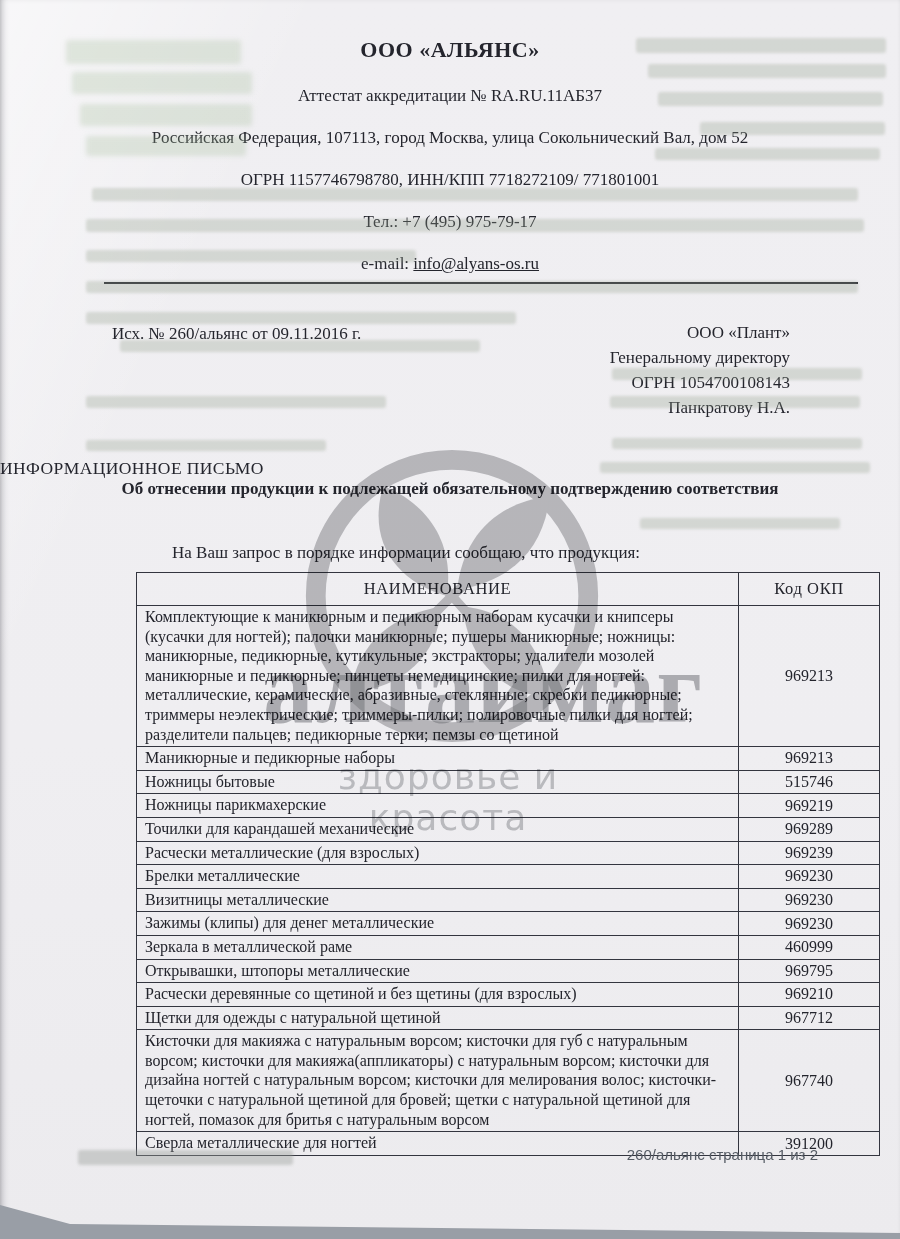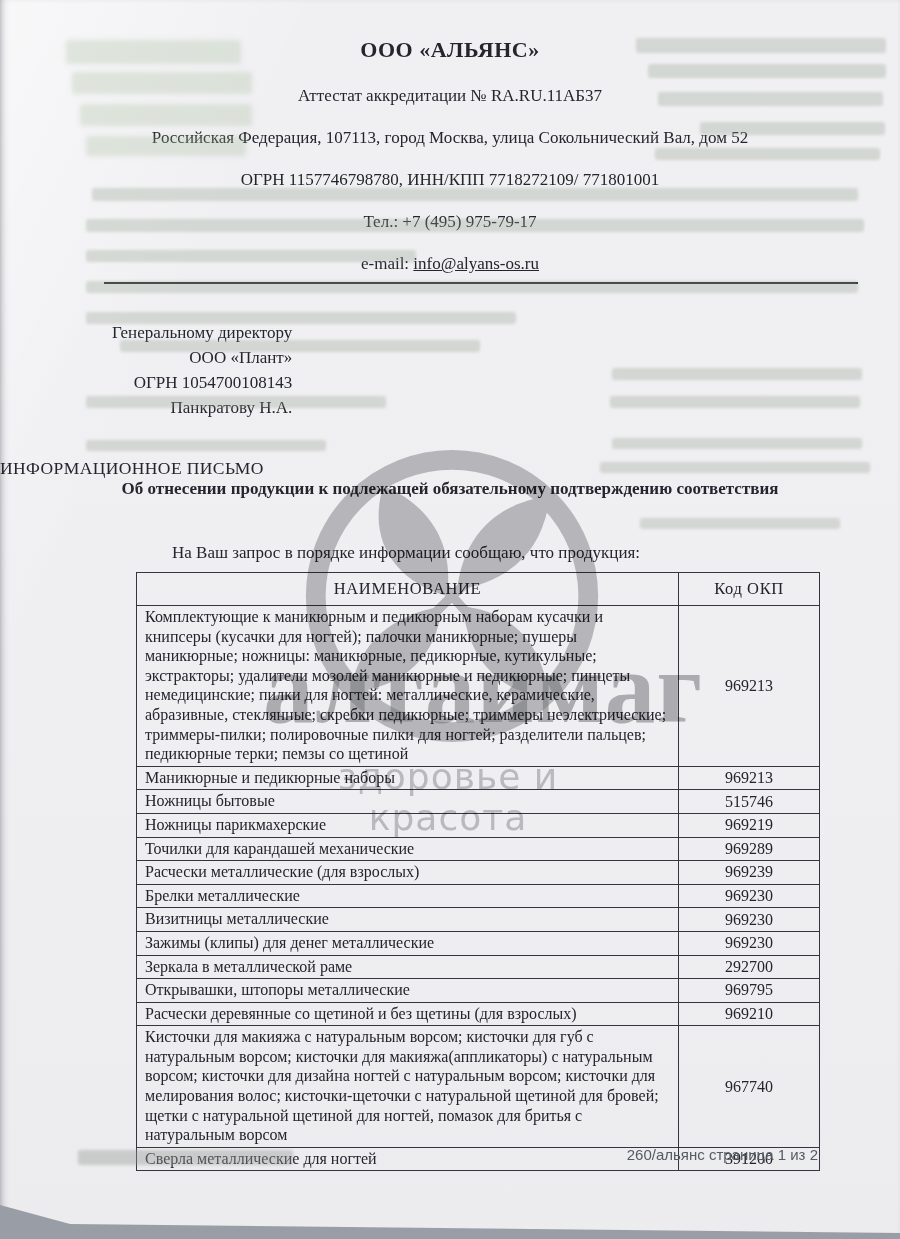--- a/index.html
+++ b/index.html
@@ -43,21 +43,21 @@
     margin-top:38px;letter-spacing:.4px;
   }
   .doc-subtitle{
     text-align:center;font-weight:bold;font-size:17px;
   }
   .intro{ margin:44px 0 0 172px; font-size:17px;}
   
   table.products{
     border-collapse:collapse;
     margin:9px 0 0 136px;
-    width:684px;
+    width:744px;
     font-size:16px;
     color:#23242c;
   }
   table.products th, table.products td{ border:1.7px solid #33353f; }
   table.products th{
     font-weight:normal;font-size:16.5px;letter-spacing:.6px;
     padding:6px 4px;
   }
   td.name-cell{ padding:1px 8px 2px 8px; line-height:19.6px; }
   td.code-cell{ width:138px; text-align:center; vertical-align:middle; }
@@ -121,23 +121,24 @@
     <div class="lh-line">Аттестат аккредитации № RA.RU.11АБ37</div>
     <div class="lh-line">Российская Федерация, 107113, город Москва, улица Сокольнический Вал, дом 52</div>
     <div class="lh-line">ОГРН 1157746798780, ИНН/КПП 7718272109/ 771801001</div>
     <div class="lh-line">Тел.: +7 (495) 975-79-17</div>
     <div class="lh-line"><span>e-mail: </span><span class="email-link">info@alyans-os.ru</span></div>
   </div>
 
   <div class="rule"></div>
 
   <div class="ref-row">
+    <div class="outgoing">Исх. № 260/альянс от 09.11.2016 г.</div>
     <div class="recipient" id="recipient-block">
+        <div>ООО «Плант»</div>
         <div>Генеральному директору</div>
-        <div>ООО «Плант»</div>
         <div>ОГРН 1054700108143</div>
         <div>Панкратову Н.А.</div>
       </div>
   </div>
 
   <div class="doc-title">ИНФОРМАЦИОННОЕ ПИСЬМО</div>
   <div class="doc-subtitle">Об отнесении продукции к подлежащей обязательному подтверждению соответствия</div>
   <div class="intro">На Ваш запрос в порядке информации сообщаю, что продукция:</div>
 
   <table class="products">
@@ -179,29 +180,33 @@
         <tr>
           <td class="name-cell">Визитницы металлические</td>
           <td class="code-cell">969230</td>
         </tr>
         <tr>
           <td class="name-cell">Зажимы (клипы) для денег металлические</td>
           <td class="code-cell">969230</td>
         </tr>
         <tr>
           <td class="name-cell">Зеркала в металлической раме</td>
-          <td class="code-cell">292700</td>
+          <td class="code-cell">460999</td>
         </tr>
         <tr>
           <td class="name-cell">Открывашки, штопоры металлические</td>
           <td class="code-cell">969795</td>
         </tr>
         <tr>
           <td class="name-cell">Расчески деревянные со щетиной и без щетины (для взрослых)</td>
           <td class="code-cell">969210</td>
+        </tr>
+        <tr>
+          <td class="name-cell">Щетки для одежды с натуральной щетиной</td>
+          <td class="code-cell">967712</td>
         </tr>
         <tr>
           <td class="name-cell">Кисточки для макияжа с натуральным ворсом; кисточки для губ с натуральным ворсом; кисточки для макияжа(аппликаторы) с натуральным ворсом; кисточки для дизайна ногтей с натуральным ворсом; кисточки для мелирования волос; кисточки-щеточки с натуральной щетиной для бровей; щетки с натуральной щетиной для ногтей, помазок для бритья с  натуральным ворсом</td>
           <td class="code-cell">967740</td>
         </tr>
         <tr>
           <td class="name-cell">Сверла металлические для ногтей</td>
           <td class="code-cell">391200</td>
         </tr>
       </tbody>

